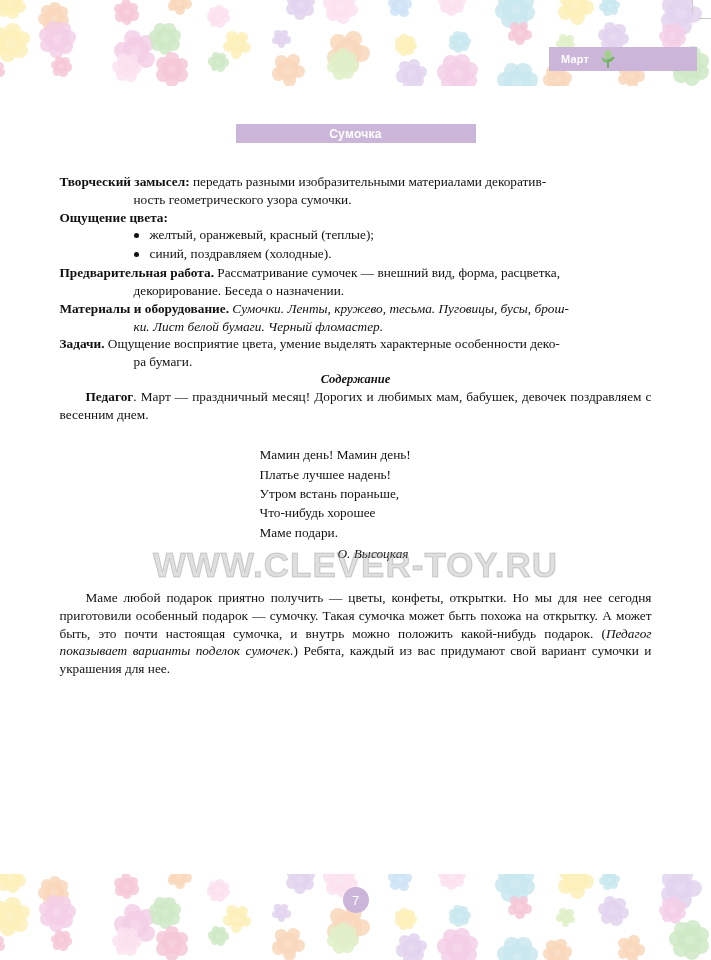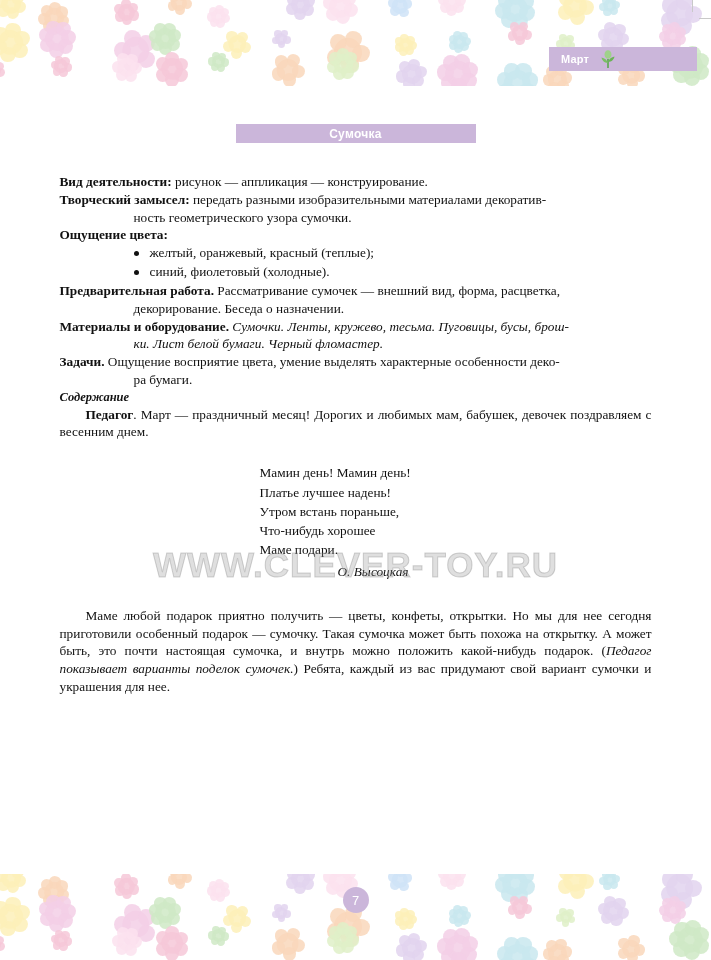--- a/index.html
+++ b/index.html
@@ -135,21 +135,21 @@
     position: absolute;
     left: 0;
     top: 7px;
     width: 5px;
     height: 5px;
     background: #111;
     border-radius: 50%;
   }
 
   .center-italic {
-    text-align: left;
+    text-align: center;
     font-style: italic;
     font-weight: bold;
     font-size: 12.5px;
     margin-top: 22px;
   }
 
   .para {
     margin-top: 14px;
     text-indent: 26px;
   }
@@ -496,36 +496,33 @@
 
   <div class="content">
 
 
     <div class="title-banner">
       <span>Сумочка</span>
     </div>
 
     <div class="body-text">
 
-      <p class="hang">
-        <span class="lbl">Вид деятельности:</span><span> рисунок — аппликация — конструирование.</span>
-      </p>
 
       <p class="hang">
         <span class="lbl">Творческий замысел:</span><span> передать разными изобразительными материалами декоратив-</span>
         <span class="cont">ность геометрического узора сумочки.</span>
       </p>
 
       <p class="hang">
         <span class="lbl">Ощущение цвета:</span><span></span>
       </p>
 
       <ul class="bullets">
         <li>желтый, оранжевый, красный (теплые);</li>
-        <li>синий, фиолетовый (холодные).</li>
+        <li>синий, поздравляем (холодные).</li>
       </ul>
 
       <p class="hang">
         <span class="lbl">Предварительная работа.</span><span> Рассматривание сумочек — внешний вид, форма, расцветка,</span>
         <span class="cont">декорирование. Беседа о назначении.</span>
       </p>
 
       <p class="hang">
         <span class="lbl">Материалы и оборудование.</span><span class="it"> Сумочки. Ленты, кружево, тесьма. Пуговицы, бусы, брош-</span>
         <span class="cont it">ки. Лист белой бумаги. Черный фломастер.</span>

